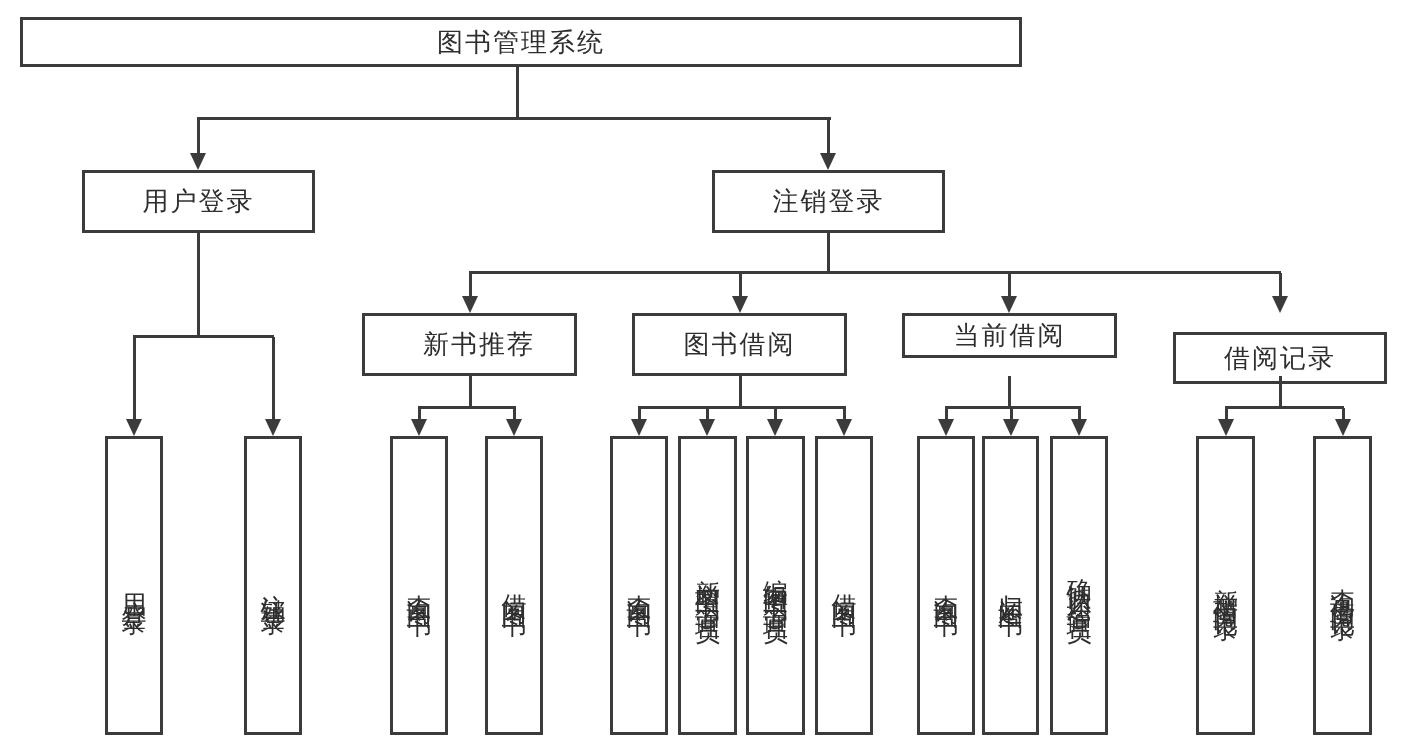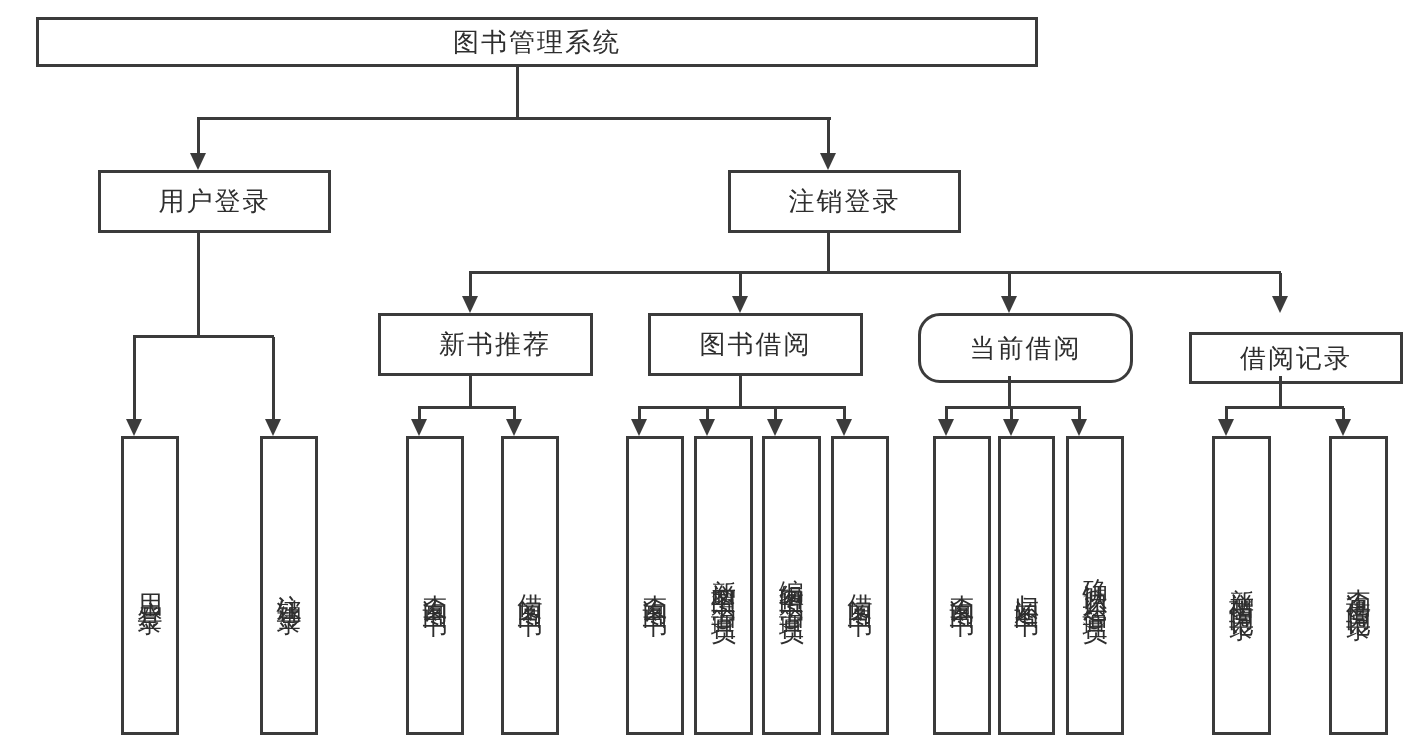--- a/index.html
+++ b/index.html
@@ -10,21 +10,20 @@
     font-family:"Liberation Sans","DejaVu Sans",sans-serif;
     overflow:hidden;
   }
   .node{
     position:absolute;
     box-sizing:border-box;
     background:#ffffff;
     border:3px solid #3b3b3b;
     display:flex;align-items:center;justify-content:center;
     color:#2e2e2e;
-    margin-left:16px;
   }
   .hnode{font-size:26px;letter-spacing:2px;white-space:nowrap;}
   .vnode{
     font-size:25px;
     letter-spacing:6px;
     writing-mode:vertical-rl;
     text-orientation:mixed;
     line-height:1;
   }
   .line{position:absolute;background:#3b3b3b;}
@@ -74,21 +73,21 @@
   <div class="arrow" style="left:462px;top:296px;"></div>
   <div class="line" style="left:739px;top:273px;width:3px;height:23px;"></div>
   <div class="arrow" style="left:732px;top:296px;"></div>
   <div class="line" style="left:1008px;top:273px;width:3px;height:23px;"></div>
   <div class="arrow" style="left:1001px;top:296px;"></div>
   <div class="line" style="left:1279px;top:273px;width:3px;height:23px;"></div>
   <div class="arrow" style="left:1272px;top:296px;"></div>
 
   <div class="node hnode" style="left:362px;top:313px;width:215px;height:63px;padding-left:19px;">新书推荐</div>
   <div class="node hnode" style="left:632px;top:313px;width:215px;height:63px;">图书借阅</div>
-  <div class="node hnode" style="left:902px;top:313px;width:215px;height:70px;border-radius:22px;">当前借阅</div>
+  <div class="node hnode" style="left:902px;top:313px;width:215px;height:45px;">当前借阅</div>
   <div class="node hnode" style="left:1173px;top:332px;width:214px;height:52px;">借阅记录</div>
 
   <div class="line" style="left:469px;top:376px;width:3px;height:32px;"></div>
   <div class="line" style="left:418px;top:406px;width:98px;height:3px;"></div>
   <div class="line" style="left:418px;top:408px;width:3px;height:11px;"></div>
   <div class="arrow" style="left:411px;top:419px;"></div>
   <div class="line" style="left:513px;top:408px;width:3px;height:11px;"></div>
   <div class="arrow" style="left:506px;top:419px;"></div>
 
   <div class="line" style="left:739px;top:376px;width:3px;height:32px;"></div>

